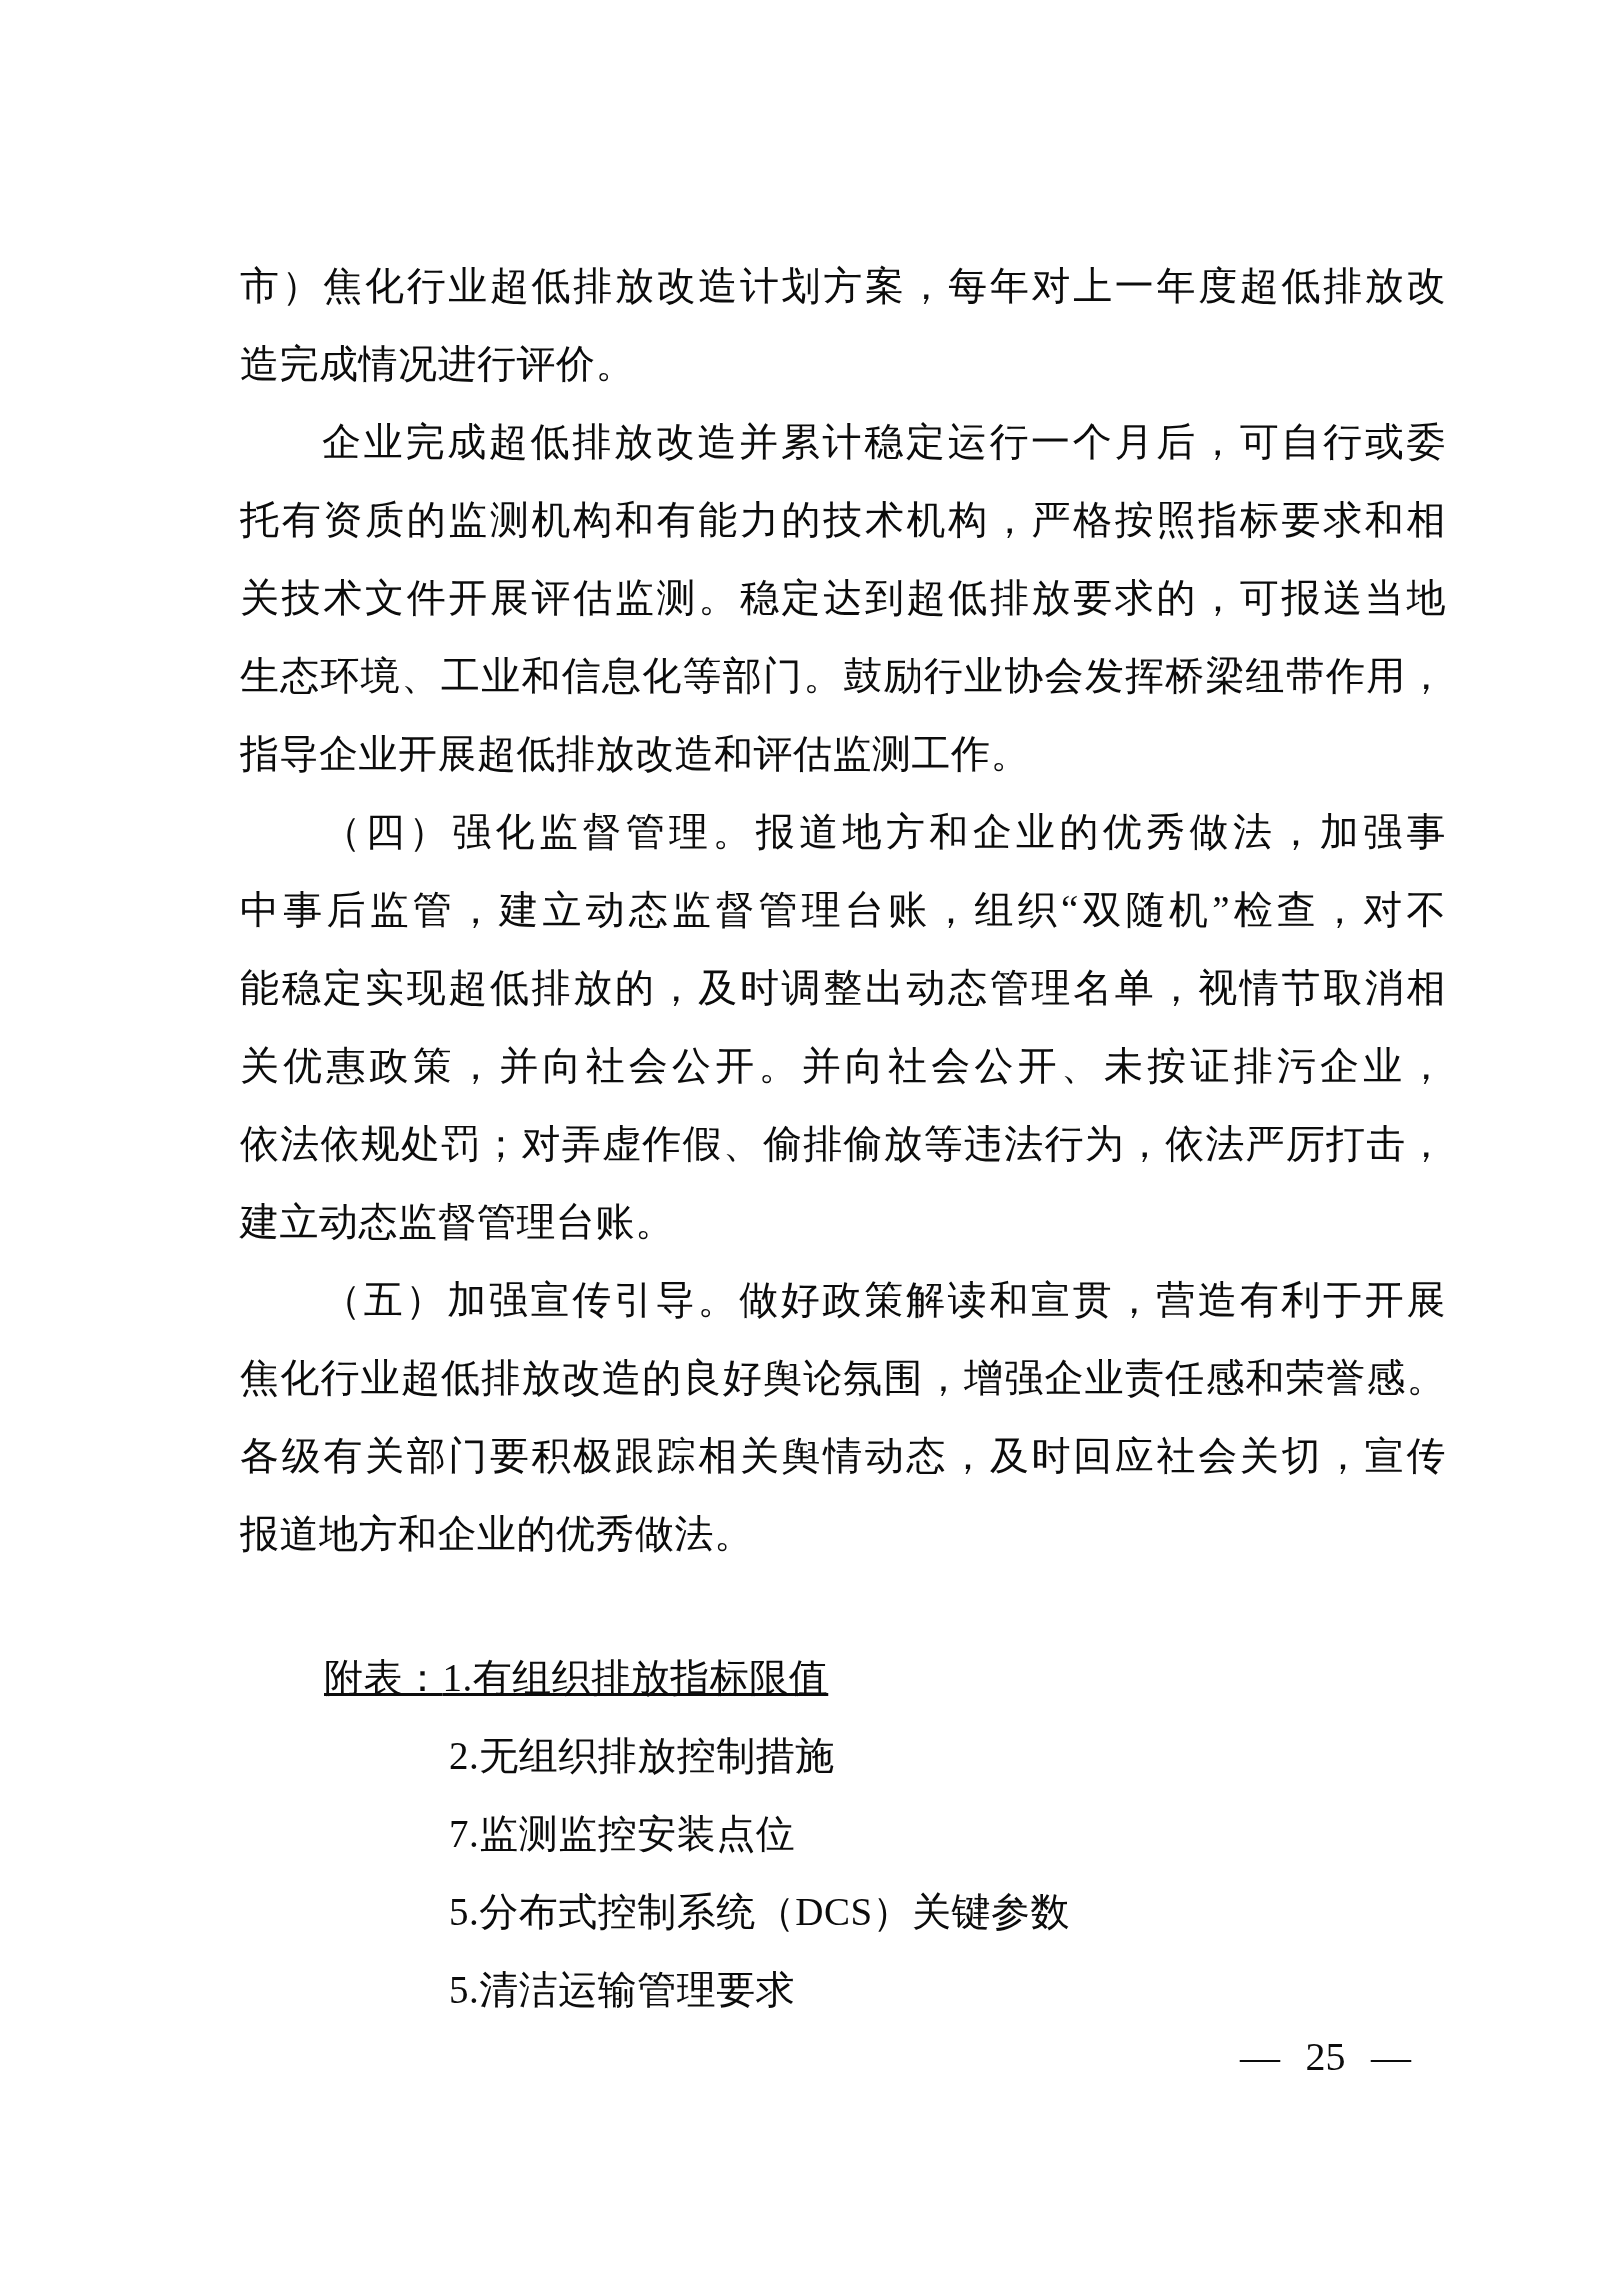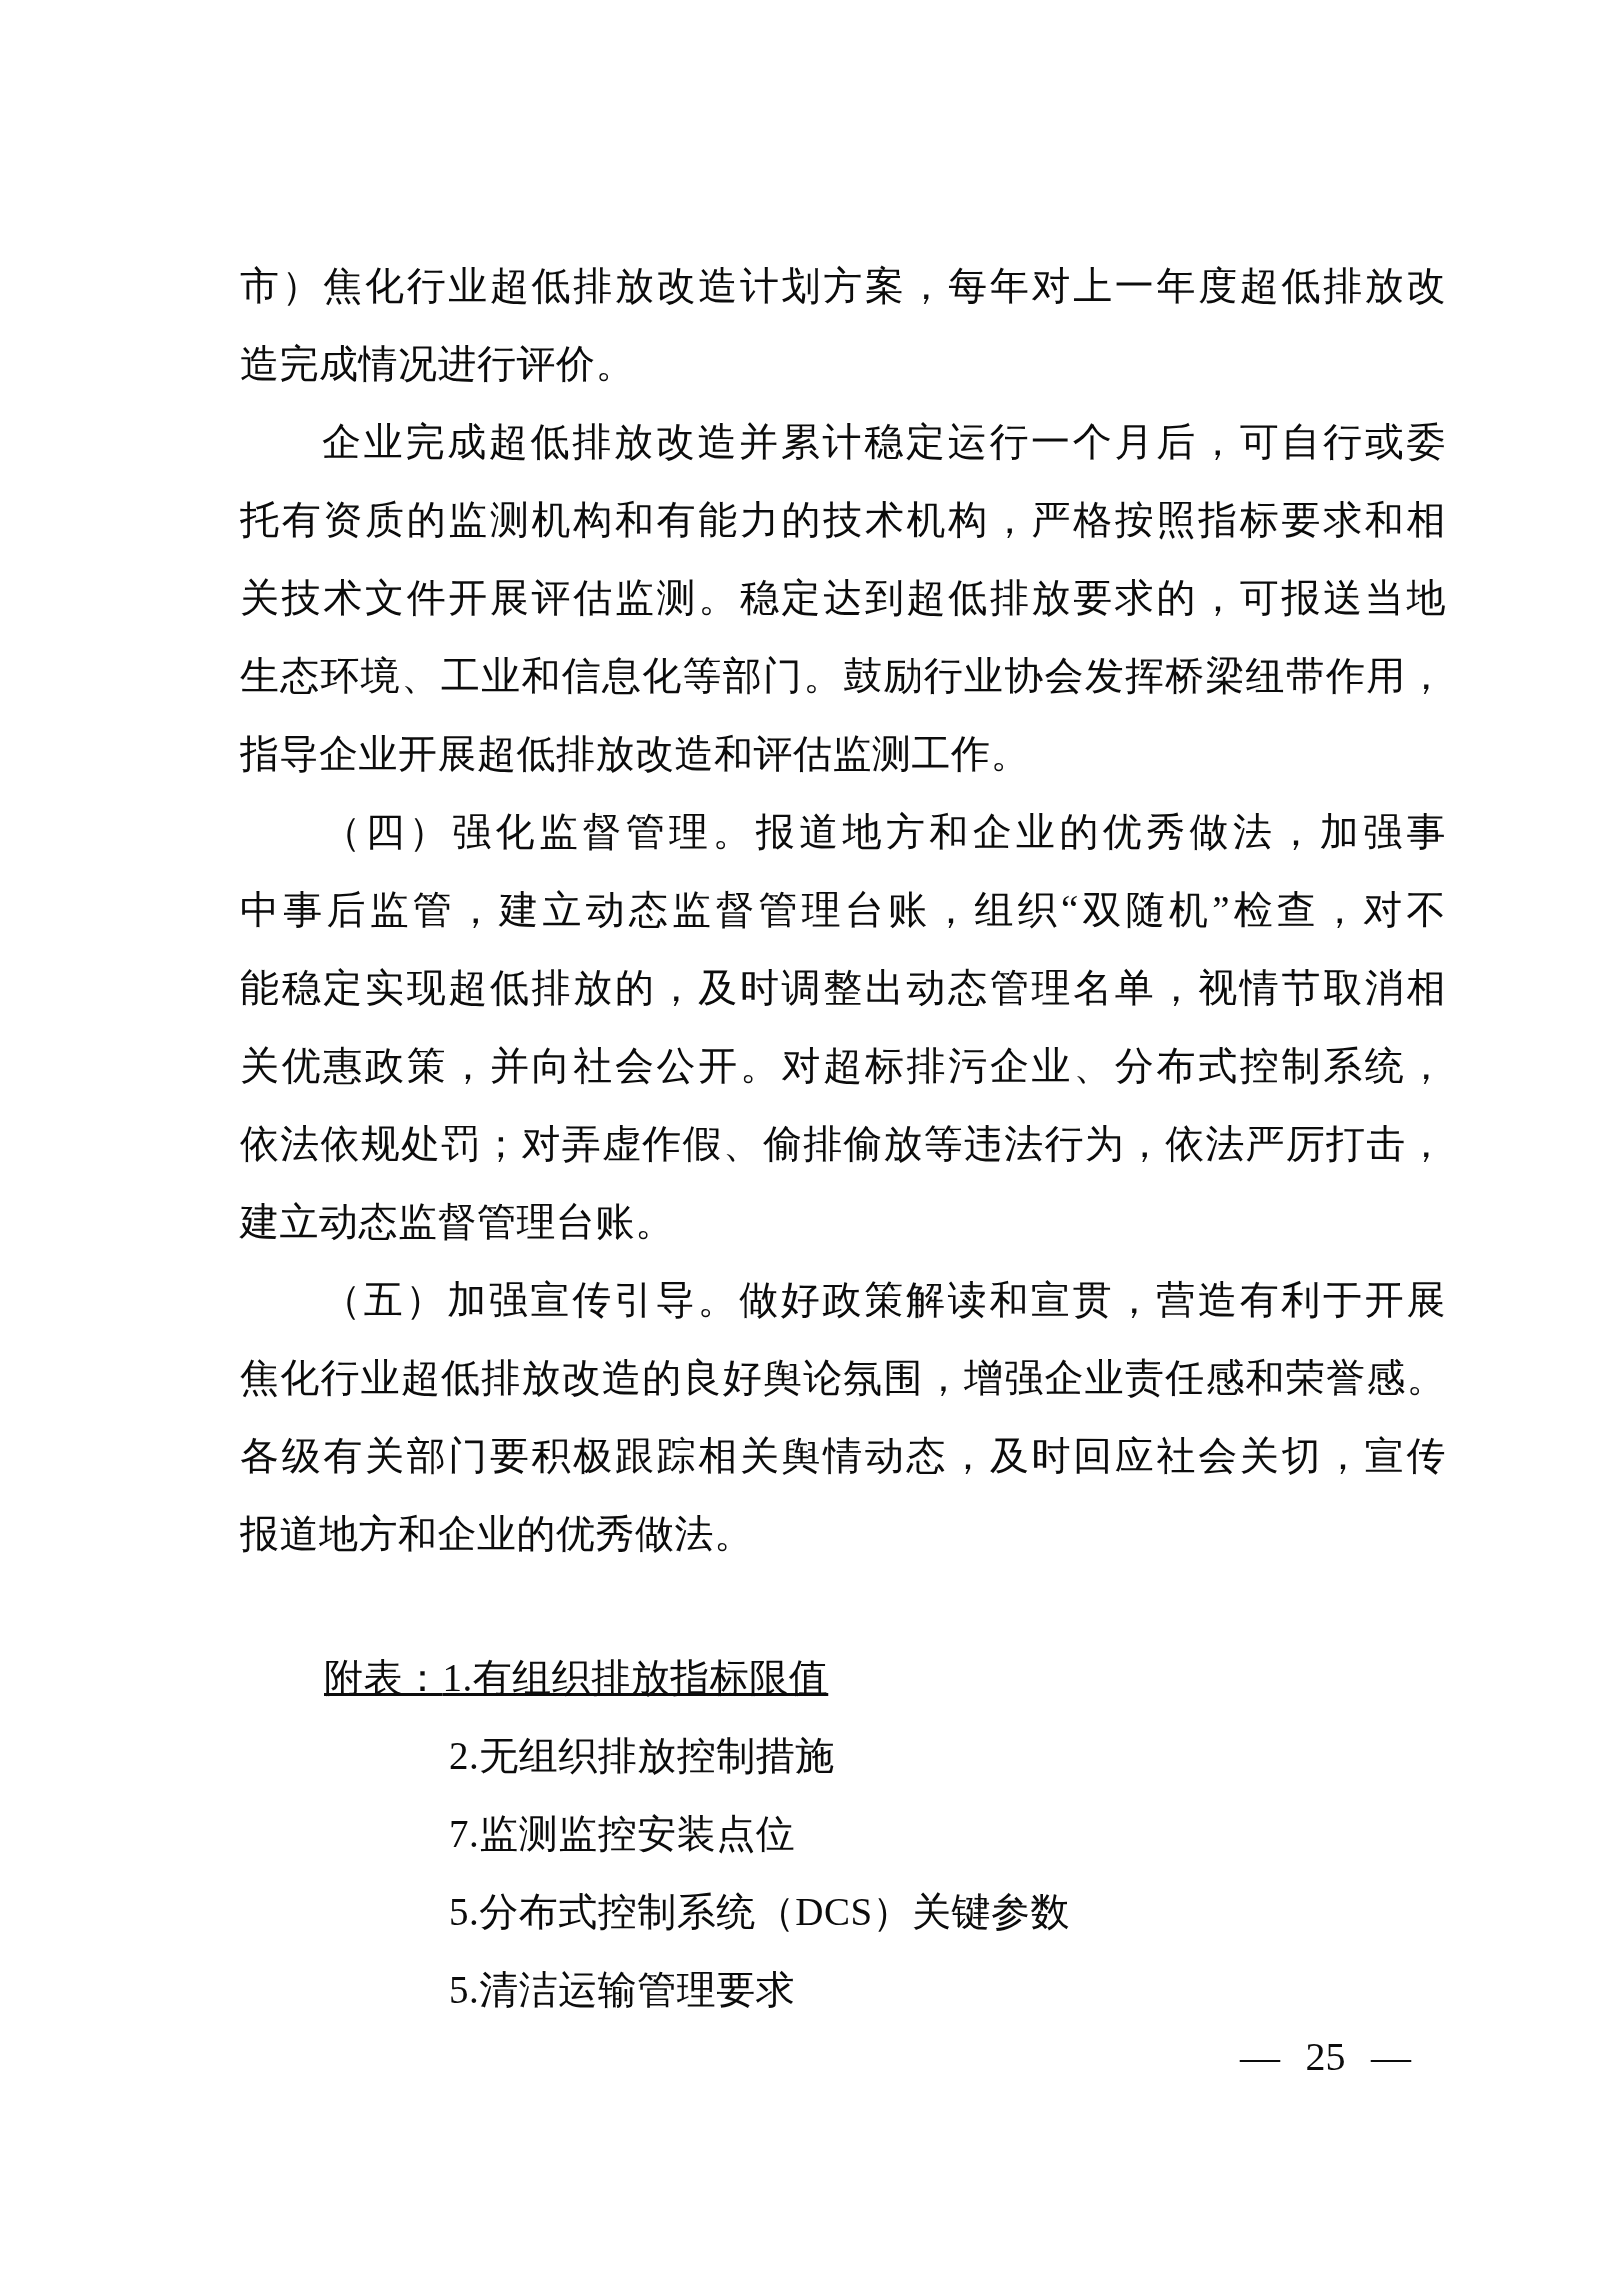--- a/index.html
+++ b/index.html
@@ -70,21 +70,21 @@
     <div class="ln just">托有资质的监测机构和有能力的技术机构，严格按照指标要求和相</div>
     <div class="ln just">关技术文件开展评估监测。稳定达到超低排放要求的，可报送当地</div>
     <div class="ln just">生态环境、工业和信息化等部门。鼓励行业协会发挥桥梁纽带作用，</div>
     <div class="ln">指导企业开展超低排放改造和评估监测工作。</div>
 
     <div class="ln just ind">
       <span class="bold">（四）强化监督管理。</span><span>报道地方和企业的优秀做法，加强事</span>
     </div>
     <div class="ln just">中事后监管，建立动态监督管理台账，组织“双随机”检查，对不</div>
     <div class="ln just">能稳定实现超低排放的，及时调整出动态管理名单，视情节取消相</div>
-    <div class="ln just">关优惠政策，并向社会公开。对超标排污企业、分布式控制系统，</div>
+    <div class="ln just">关优惠政策，并向社会公开。并向社会公开、未按证排污企业，</div>
     <div class="ln just">依法依规处罚；对弄虚作假、偷排偷放等违法行为，依法严厉打击，</div>
     <div class="ln">建立动态监督管理台账。</div>
 
     <div class="ln just ind">
       <span class="bold">（五）加强宣传引导。</span><span>做好政策解读和宣贯，营造有利于开展</span>
     </div>
     <div class="ln just">焦化行业超低排放改造的良好舆论氛围，增强企业责任感和荣誉感。</div>
     <div class="ln just">各级有关部门要积极跟踪相关舆情动态，及时回应社会关切，宣传</div>
     <div class="ln">报道地方和企业的优秀做法。</div>
 

